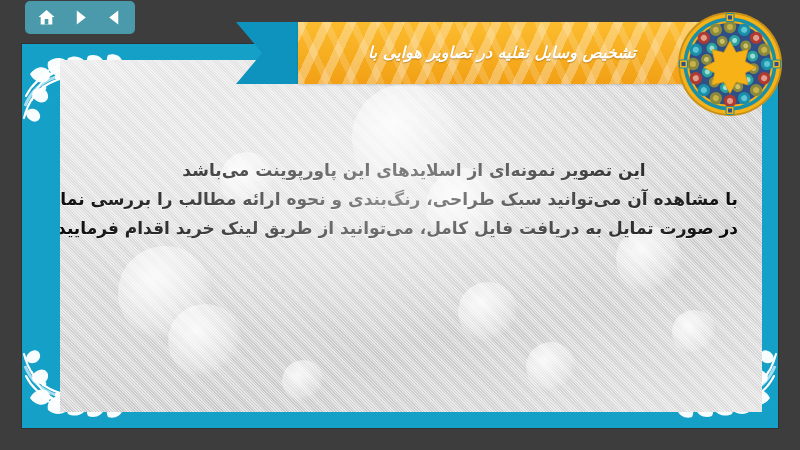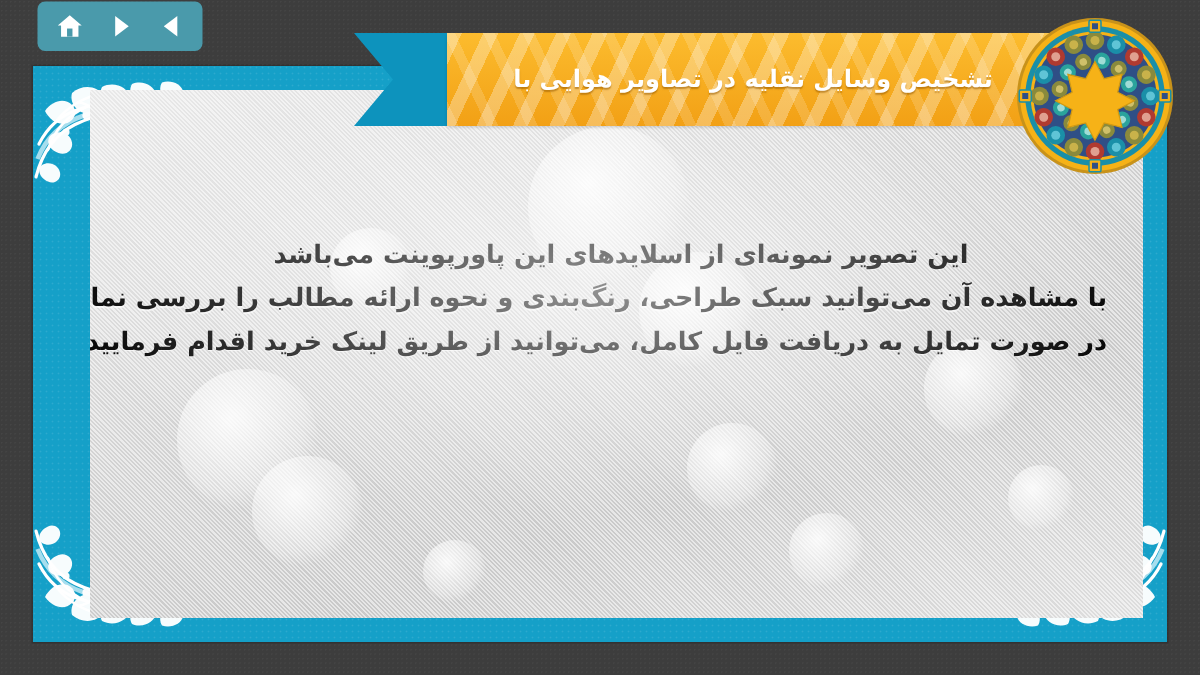--- a/index.html
+++ b/index.html
@@ -70,20 +70,21 @@
       repeating-linear-gradient(65deg, rgba(255,255,255,.16) 0 7px, rgba(255,255,255,0) 7px 24px),
       linear-gradient(180deg,#fcbc2e,#f2a015);
     display:flex;flex-direction:column;align-items:center;justify-content:center;
     box-shadow:0 1px 2px rgba(0,0,0,.15);
   }
   .banner-line{
     color:#ffffff;font-size:16px;line-height:1.33;font-weight:700;
     white-space:nowrap;text-align:left;
     text-shadow:0 1px 1px rgba(150,90,0,.55);
     letter-spacing:.2px;
+    font-style:italic;
   }
 
   
   .medallion{position:absolute;left:676px;top:10px;width:108px;height:108px;}
 
   
   .navbar{
     position:absolute;left:25px;top:1px;width:110px;height:33px;
     background:#4a9aab;border-radius:5px;
     display:flex;align-items:center;justify-content:space-around;

